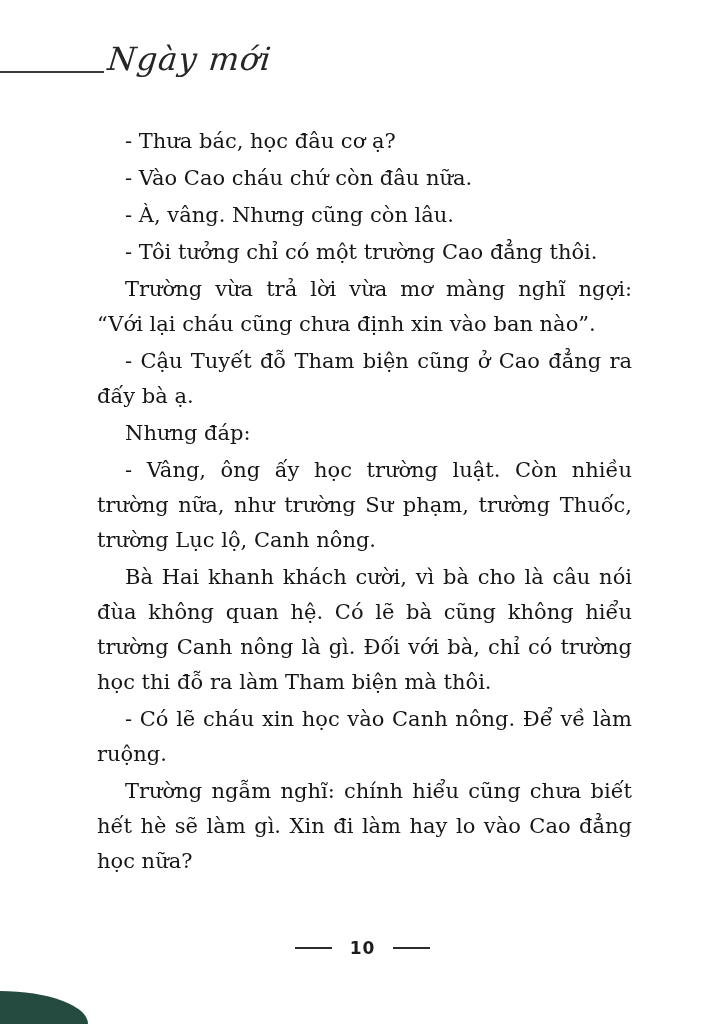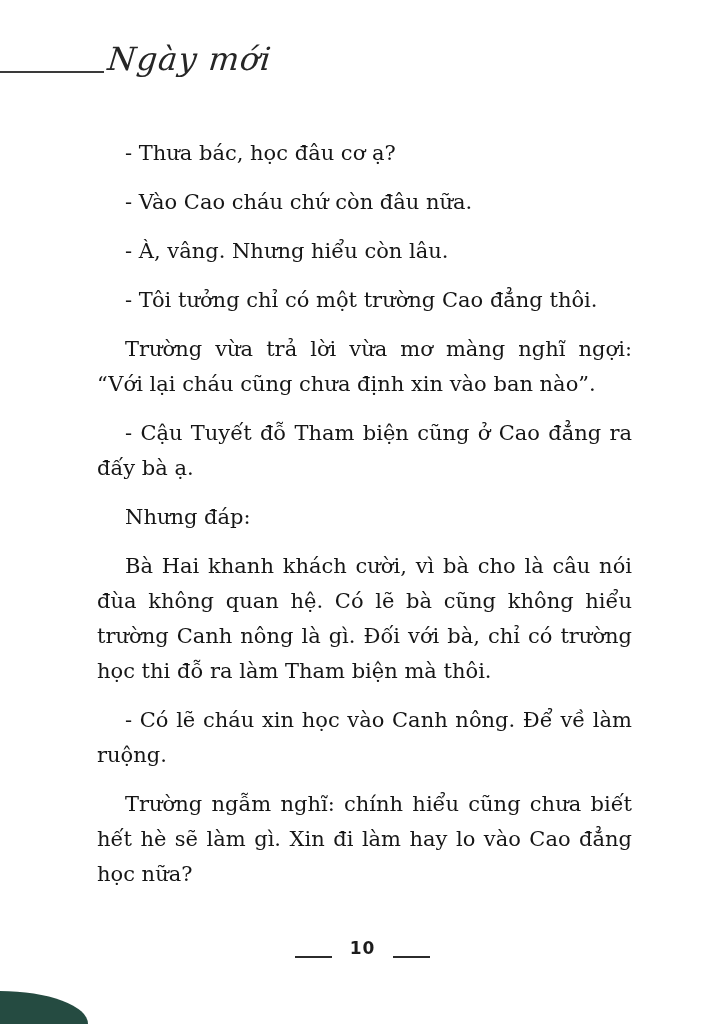--- a/index.html
+++ b/index.html
@@ -37,30 +37,30 @@
     position: absolute;
     left: 97px;
     top: 122px;
     width: 535px;
     color: #161616;
     font-size: 21px;
     line-height: 35px;
     text-align: justify;
   }
   .body-text p {
-    margin: 14px 0;
+    margin: 2px 0;
     text-indent: 28px;
   }
   .footer {
     position: absolute;
     left: 0;
     top: 938px;
     width: 725px;
     display: flex;
-    align-items: flex-end;
+    align-items: center;
     justify-content: center;
     gap: 18px;
   }
   .footer .dash {
     width: 37px;
     height: 2px;
     background: #2b2b2b;
   }
   .page-number {
     font-family: "DejaVu Sans", sans-serif;
@@ -84,25 +84,26 @@
 
 <div class="page">
 
   <div class="header-rule"></div>
 
   <div class="page-title">Ngày mới</div>
 
   <div class="body-text">
     <p>- Thưa bác, học đâu cơ ạ?</p>
     <p>- Vào Cao cháu chứ còn đâu nữa.</p>
-    <p>- À, vâng. Nhưng hiểu còn lâu.</p>
+    <p>- À, vâng. Nhưng cũng còn lâu.</p>
     <p>- Tôi tưởng chỉ có một trường Cao đẳng thôi.</p>
     <p>Trường vừa trả lời vừa mơ màng nghĩ ngợi: “Với lại cháu cũng chưa định xin vào ban nào”.</p>
     <p>- Cậu Tuyết đỗ Tham biện cũng ở Cao đẳng ra đấy bà ạ.</p>
     <p>Nhưng đáp:</p>
+    <p>- Vâng, ông ấy học trường luật. Còn nhiều trường nữa, như trường Sư phạm, trường Thuốc, trường Lục lộ, Canh nông.</p>
     <p>Bà Hai khanh khách cười, vì bà cho là câu nói đùa không quan hệ. Có lẽ bà cũng không hiểu trường Canh nông là gì. Đối với bà, chỉ có trường học thi đỗ ra làm Tham biện mà thôi.</p>
     <p>- Có lẽ cháu xin học vào Canh nông. Để về làm ruộng.</p>
     <p>Trường ngẫm nghĩ: chính hiểu cũng chưa biết hết hè sẽ làm gì. Xin đi làm hay lo vào Cao đẳng học nữa?</p>
   </div>
 
   <div class="footer">
     <span class="dash"></span>
     <span class="page-number">10</span>
     <span class="dash"></span>
   </div>

